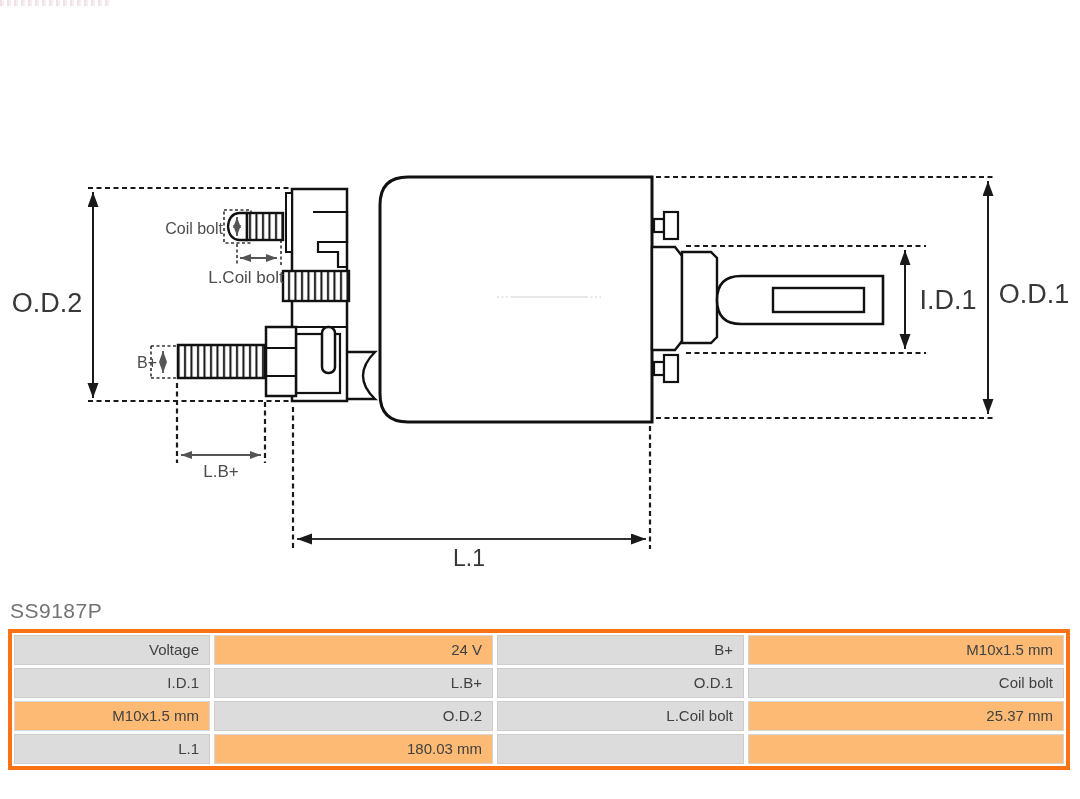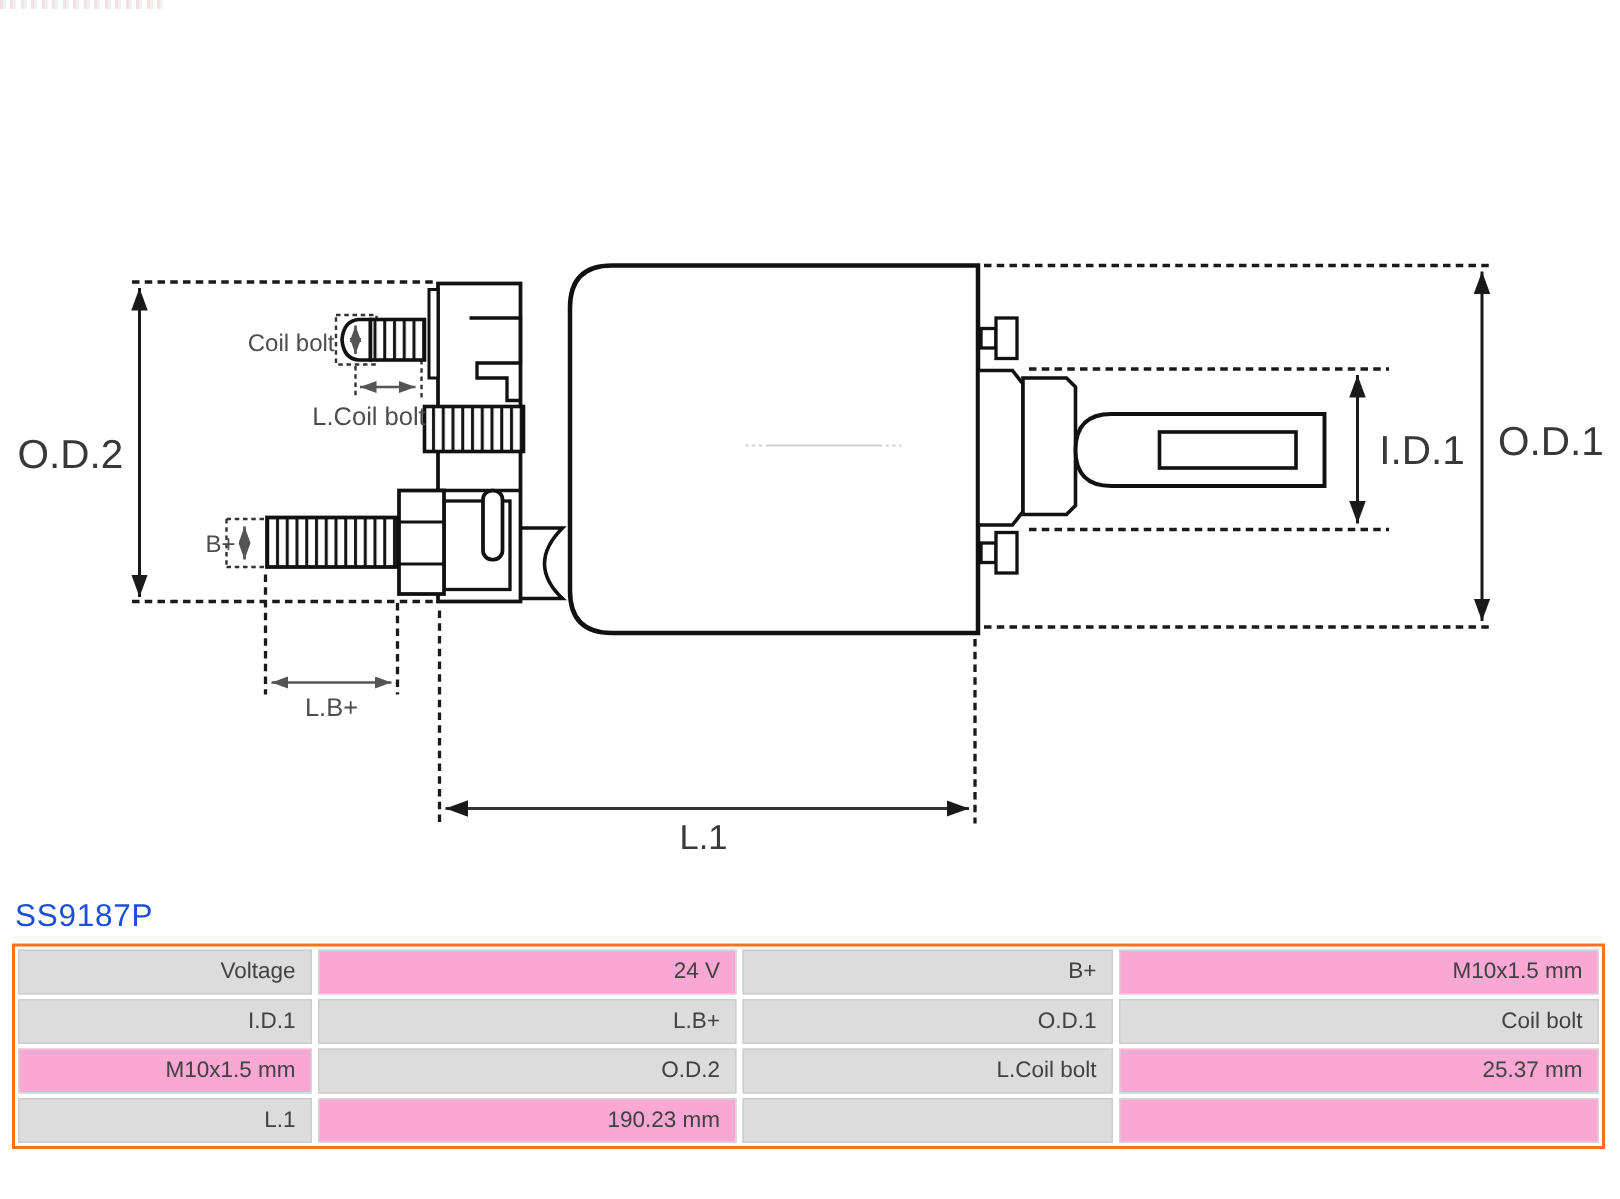--- a/index.html
+++ b/index.html
@@ -12,29 +12,29 @@
       rgba(190,60,70,.35) 0 2px, rgba(120,130,160,.25) 2px 4px, rgba(255,255,255,0) 4px 7px);}
 
   svg.diagram{position:absolute;top:0;left:0;display:block;}
 
   .dim-big{font-size:27px;fill:#383838;}
   .dim-mid{font-size:23px;fill:#383838;}
   .dim-small{font-size:16px;fill:#4d4d4d;}
   .dim-small2{font-size:17px;fill:#4d4d4d;}
 
   .part-number{position:absolute;top:599px;left:10px;font-size:21px;line-height:24px;
-    color:#1d4ed8;letter-spacing:.5px;}
+    color:#737373;letter-spacing:.5px;}
 
   .spec-table{position:absolute;top:629px;left:8px;width:1062px;box-sizing:border-box;
-    background:#fff;border:2px solid #f97316;padding:2px;
+    background:#fff;border:4px solid #f97316;padding:2px;
     display:grid;grid-template-columns:196px 279px 247px 1fr;gap:3px 4px;}
   .spec-table .cell{box-sizing:border-box;height:30px;line-height:28px;font-size:15px;
     color:#414141;text-align:right;padding:0 10px 0 4px;white-space:nowrap;overflow:hidden;}
   .spec-table .label{background:#dcdcdc;border:1px solid #cdcdcd;}
-  .spec-table .value{background:#f9a8d4;border:1px solid #d6d6d6;}
+  .spec-table .value{background:#fdba74;border:1px solid #d6d6d6;}
 </style>
 </head>
 <body>
 
 <div id="page">
 
   <div class="logo-sliver"></div>
 
   <svg class="diagram" width="1080" height="596" viewBox="0 0 1080 596">
     <defs>
@@ -148,18 +148,18 @@
 
     <div class="cell label">O.D.1</div>
     <div class="cell label">Coil bolt</div>
     <div class="cell value">M10x1.5 mm</div>
 
     <div class="cell label">O.D.2</div>
     <div class="cell label">L.Coil bolt</div>
     <div class="cell value">25.37 mm</div>
 
     <div class="cell label">L.1</div>
-    <div class="cell value">190.23 mm</div>
+    <div class="cell value">180.03 mm</div>
     <div class="cell label"></div>
     <div class="cell value"></div>
   </div>
 
 </div>
 
 </body></html>

